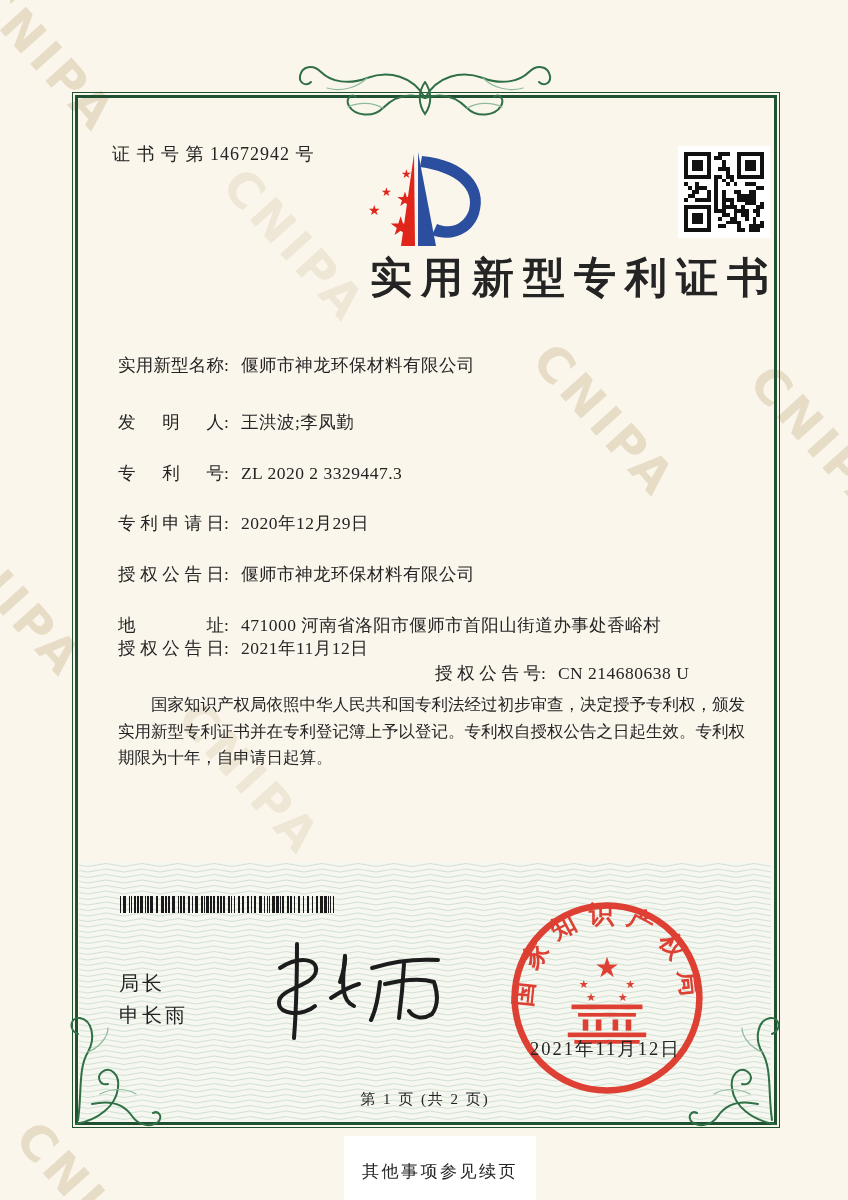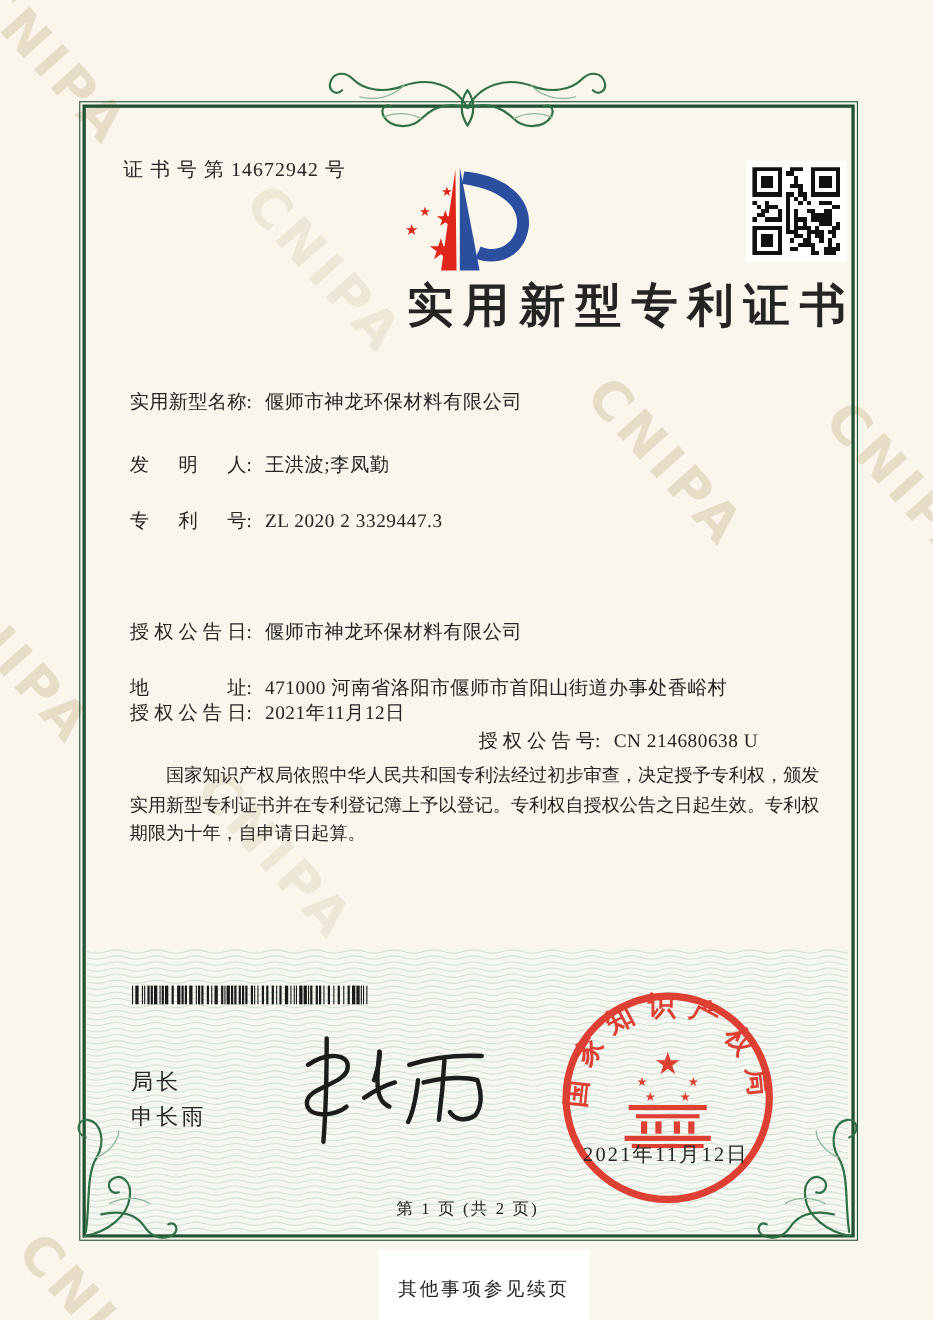--- a/index.html
+++ b/index.html
@@ -324,20 +324,23 @@
 
   <div class="row" style="top:353px">
     <span class="flabel">实用新型名称</span><span class="colon">:</span><span class="fvalue">偃师市神龙环保材料有限公司</span>
   </div>
   <div class="row" style="top:410px">
     <span class="flabel">发明人</span><span class="colon">:</span><span class="fvalue">王洪波;李凤勤</span>
   </div>
   <div class="row" style="top:461px">
     <span class="flabel">专利号</span><span class="colon">:</span><span class="fvalue">ZL 2020 2 3329447.3</span>
   </div>
+  <div class="row" style="top:511px">
+    <span class="flabel">专利申请日</span><span class="colon">:</span><span class="fvalue">2020年12月29日</span>
+  </div>
   <div class="row" style="top:562px">
     <span class="flabel">授权公告日</span><span class="colon">:</span><span class="fvalue">偃师市神龙环保材料有限公司</span>
   </div>
   <div class="row" style="top:613px">
     <span class="flabel">地址</span><span class="colon">:</span><span class="fvalue">471000 河南省洛阳市偃师市首阳山街道办事处香峪村</span>
   </div>
   <div class="row" style="top:636px">
     <span class="flabel">授权公告日</span><span class="colon">:</span><span class="fvalue">2021年11月12日</span>
   </div>
   <div class="row second" style="top:661px">

